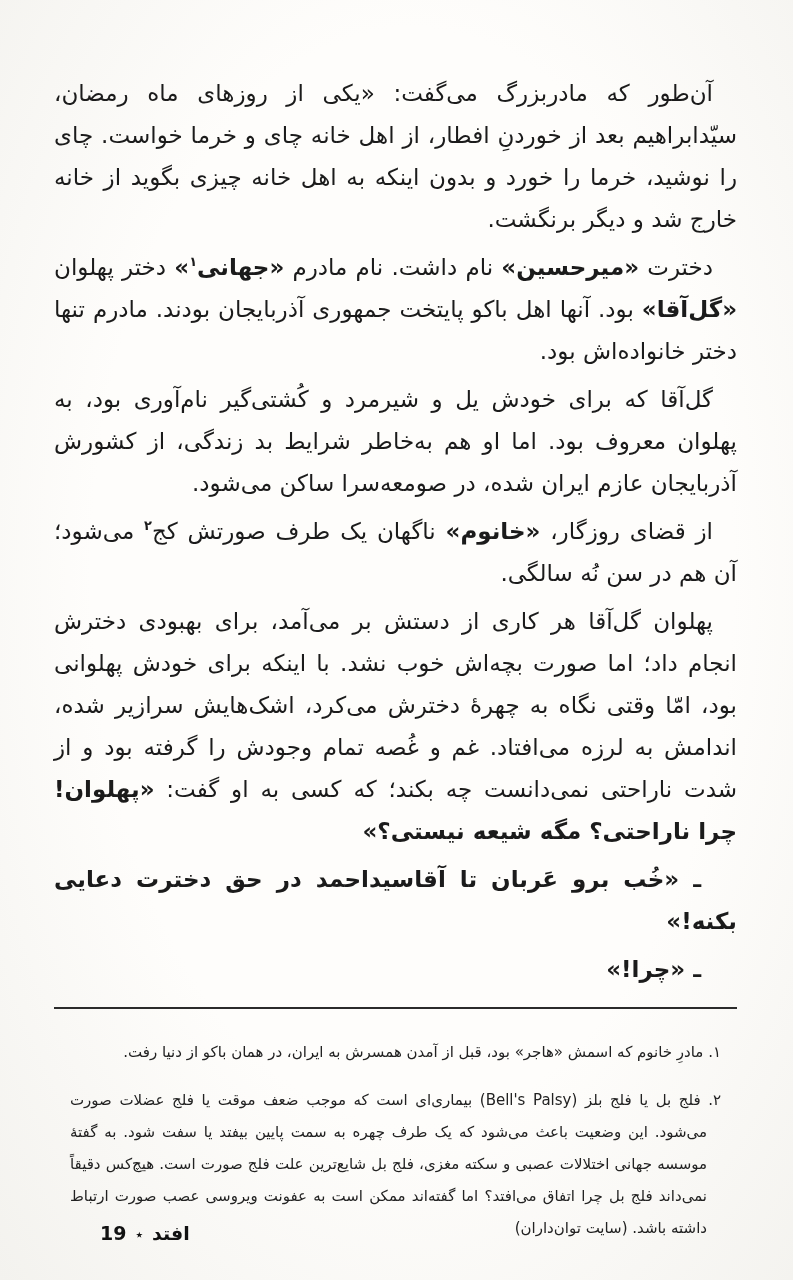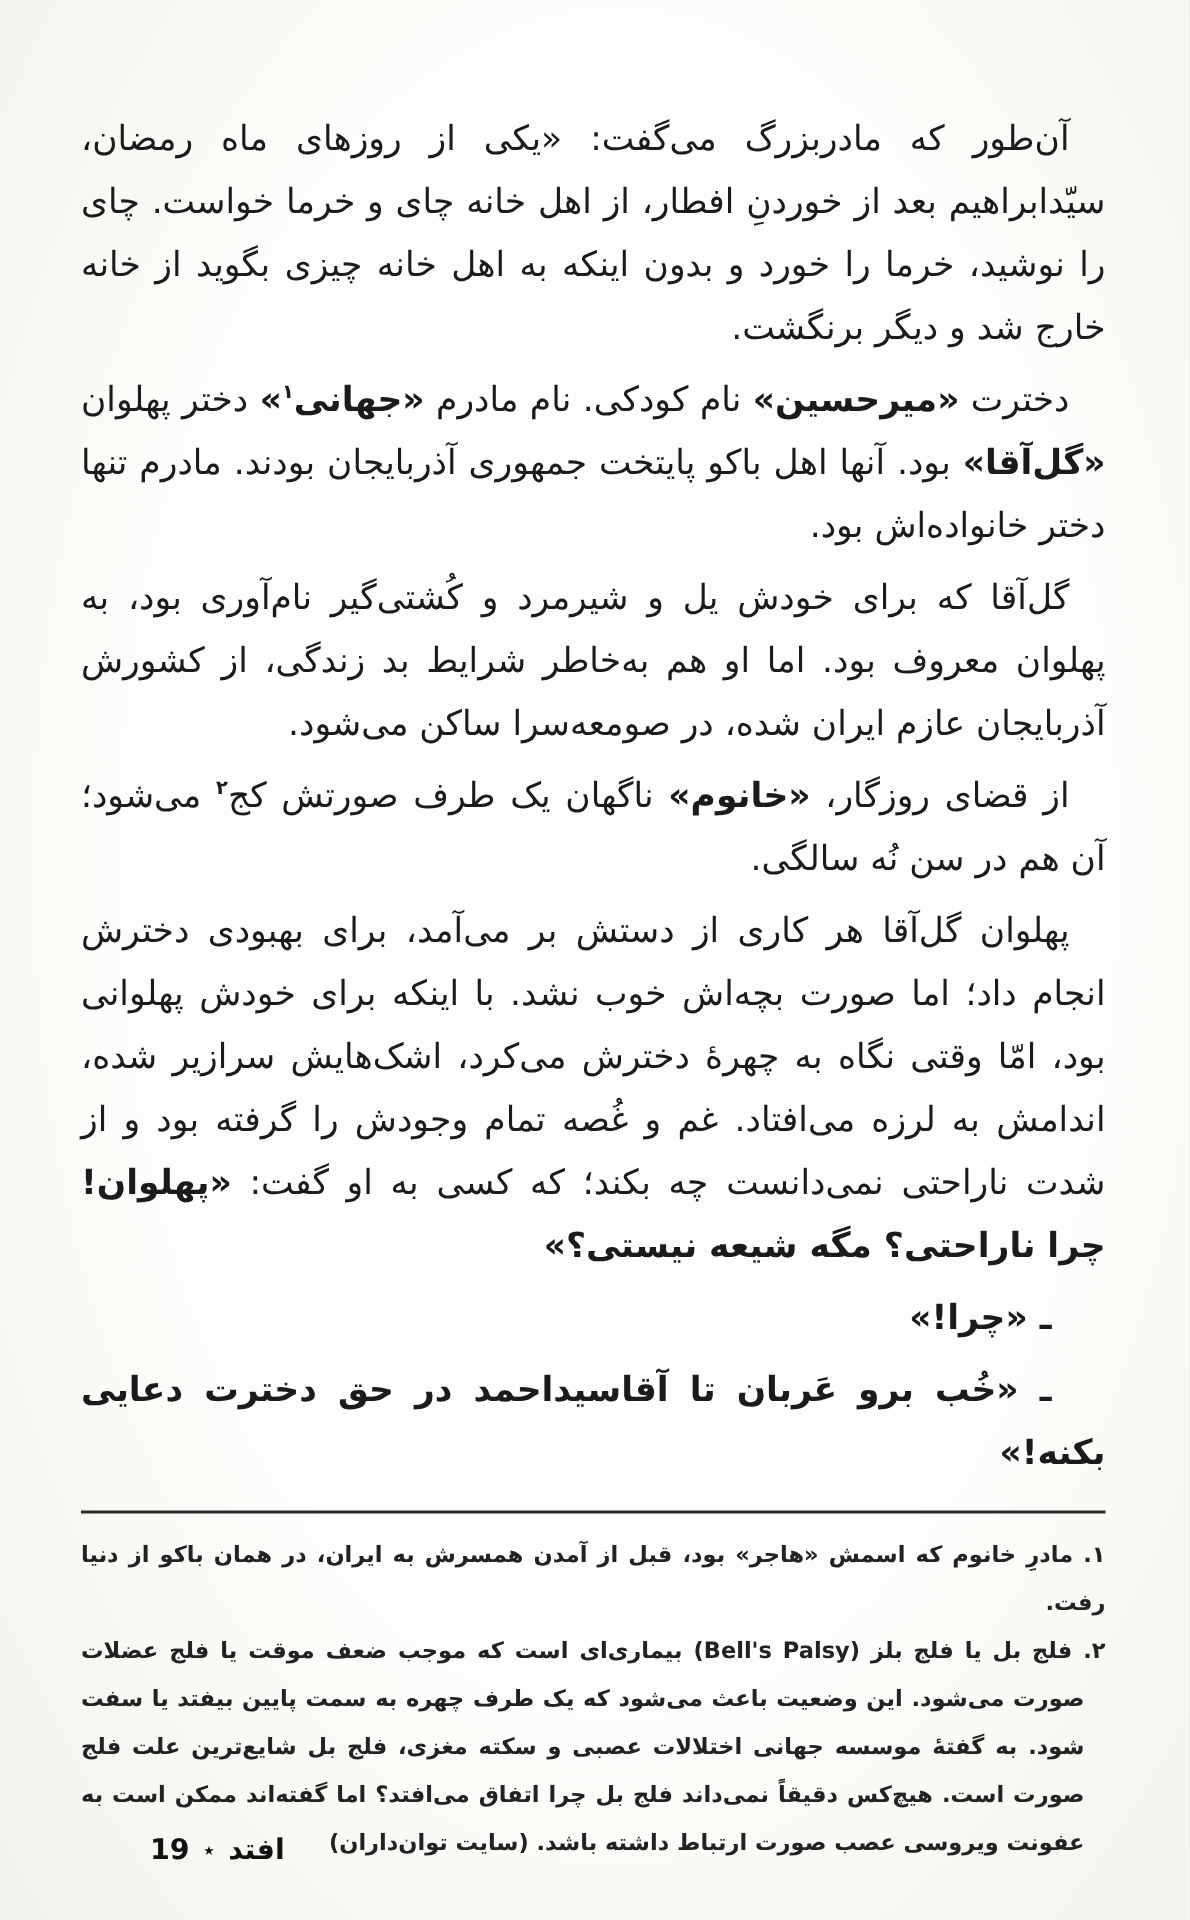--- a/index.html
+++ b/index.html
@@ -60,21 +60,21 @@
       position: absolute;
       top: 1020px;
       right: 56px;
       left: 54px;
       font-size: 15px;
       line-height: 32px;
       text-align: justify;
       direction: rtl;
       color: #222;
     }
-    .fn { margin: 0; font-weight: bold; }
+    .fn { margin: 16px; }
     .fn.hang {
       padding-right: 14px;
       text-indent: -14px;
     }
 
     .page-footer {
       position: absolute;
       top: 1222px;
       left: 100px;
       display: flex;
@@ -94,31 +94,31 @@
   </style>
 </head>
 <body>
 
 <div class="page">
 
   <main class="main-text">
 
     <p class="para indent"><span>آن‌طور که مادربزرگ می‌گفت: «یکی از روزهای ماه رمضان، سیّدابراهیم بعد از خوردنِ افطار، از اهل خانه چای و خرما خواست. چای را نوشید، خرما را خورد و بدون اینکه به اهل خانه چیزی بگوید از خانه خارج شد و دیگر برنگشت.</span></p>
 
-    <p class="para indent"><span>دخترت </span><span class="b">«میرحسین»</span><span> نام کودکی. نام مادرم </span><span class="b">«جهانی</span><span class="fnref">۱</span><span class="b">»</span><span> دختر پهلوان </span><span class="b">«گل‌آقا»</span><span> بود. آنها اهل باکو پایتخت جمهوری آذربایجان بودند. مادرم تنها دختر خانواده‌اش بود.</span></p>
+    <p class="para indent"><span>دخترت </span><span class="b">«میرحسین»</span><span> نام داشت. نام مادرم </span><span class="b">«جهانی</span><span class="fnref">۱</span><span class="b">»</span><span> دختر پهلوان </span><span class="b">«گل‌آقا»</span><span> بود. آنها اهل باکو پایتخت جمهوری آذربایجان بودند. مادرم تنها دختر خانواده‌اش بود.</span></p>
 
     <p class="para indent"><span>گل‌آقا که برای خودش یل و شیرمرد و کُشتی‌گیر نام‌آوری بود، به پهلوان معروف بود. اما او هم به‌خاطر شرایط بد زندگی، از کشورش آذربایجان عازم ایران شده، در صومعه‌سرا ساکن می‌شود.</span></p>
 
     <p class="para indent"><span>از قضای روزگار، </span><span class="b">«خانوم»</span><span> ناگهان یک طرف صورتش کج</span><span class="fnref">۲</span><span> می‌شود؛ آن هم در سن نُه سالگی.</span></p>
 
     <p class="para indent"><span>پهلوان گل‌آقا هر کاری از دستش بر می‌آمد، برای بهبودی دخترش انجام داد؛ اما صورت بچه‌اش خوب نشد. با اینکه برای خودش پهلوانی بود، امّا وقتی نگاه به چهرهٔ دخترش می‌کرد، اشک‌هایش سرازیر شده، اندامش به لرزه می‌افتاد. غم و غُصه تمام وجودش را گرفته بود و از شدت ناراحتی نمی‌دانست چه بکند؛ که کسی به او گفت: </span><span class="b">«پهلوان! چرا ناراحتی؟ مگه شیعه نیستی؟»</span></p>
 
+    <p class="para dialog"><span>ـ «خُب برو عَربان تا آقاسیداحمد در حق دخترت دعایی بکنه!»</span></p>
+
     <p class="para dialog"><span>ـ «چرا!»</span></p>
-
-    <p class="para dialog"><span>ـ «خُب برو عَربان تا آقاسیداحمد در حق دخترت دعایی بکنه!»</span></p>
 
 
   </main>
 
   <div class="fn-rule"></div>
 
   <section class="footnotes">
     <p class="fn"><span>۱. مادرِ خانوم که اسمش «هاجر» بود، قبل از آمدن همسرش به ایران، در همان باکو از دنیا رفت.</span></p>
     <p class="fn hang"><span>۲. فلج بل یا فلج بلز (Bell's Palsy) بیماری‌ای است که موجب ضعف موقت یا فلج عضلات صورت می‌شود. این وضعیت باعث می‌شود که یک طرف چهره به سمت پایین بیفتد یا سفت شود. به گفتهٔ موسسه جهانی اختلالات عصبی و سکته مغزی، فلج بل شایع‌ترین علت فلج صورت است. هیچ‌کس دقیقاً نمی‌داند فلج بل چرا اتفاق می‌افتد؟ اما گفته‌اند ممکن است به عفونت ویروسی عصب صورت ارتباط داشته باشد. (سایت توان‌داران)</span></p>
   </section>

